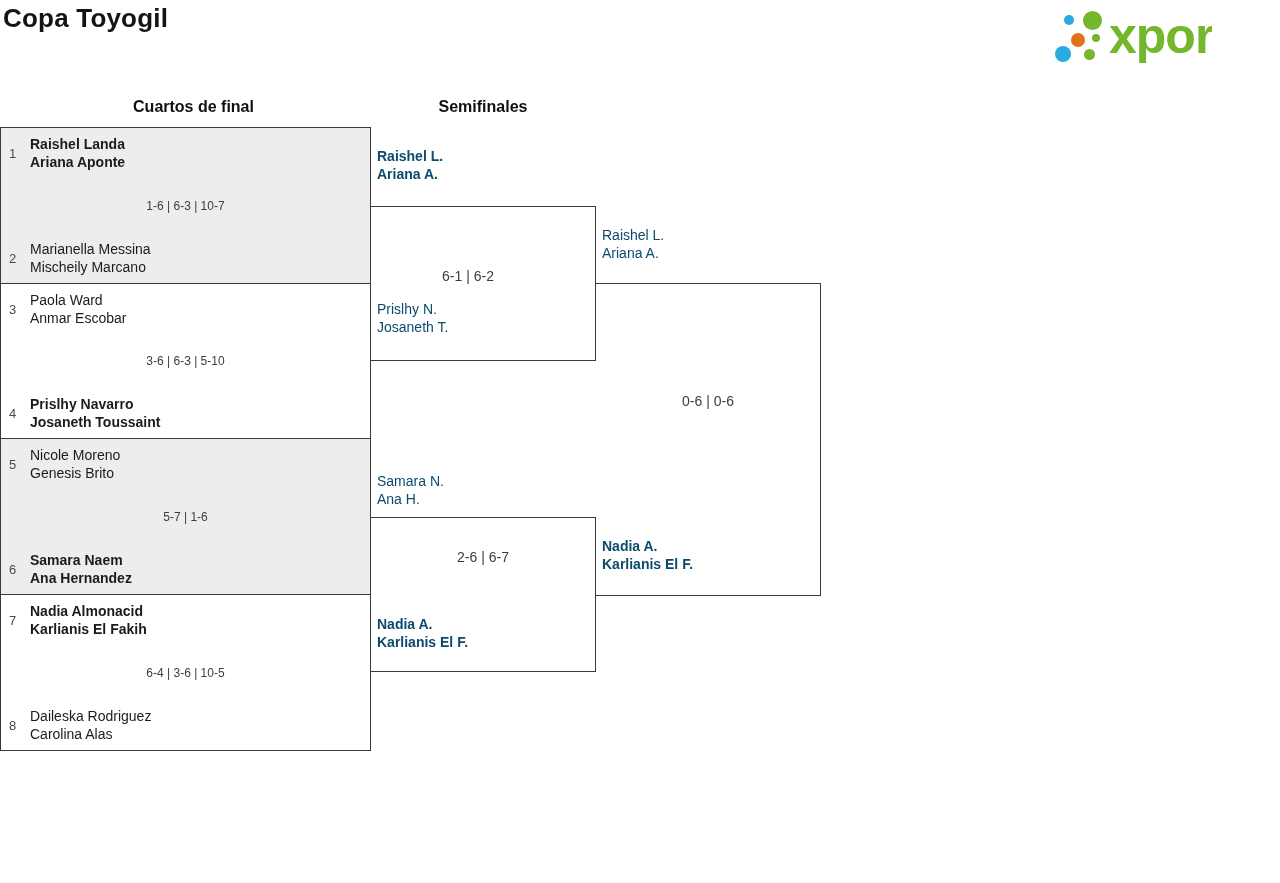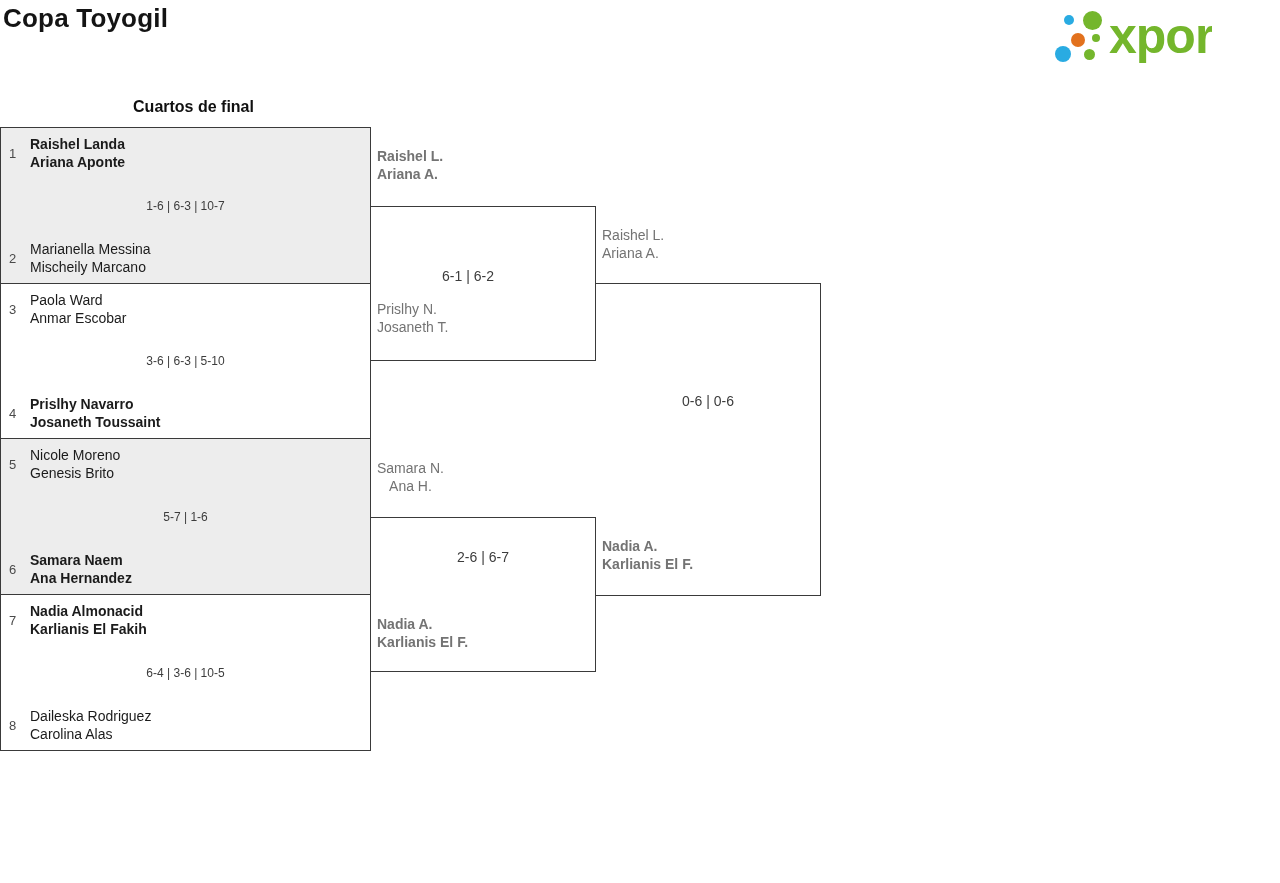--- a/index.html
+++ b/index.html
@@ -39,21 +39,21 @@
   .seed { flex: none; width: 13px; font-size: 13px; color: #4a4a4a; text-align: left; }
   .names { font-size: 14px; line-height: 18px; color: #1b1b1b; }
   .winner { font-weight: 700; }
   .center-score { position: absolute; left: 0; width: 100%; top: 50%; transform: translateY(-50%);
                   text-align: center; font-size: 12px; color: #3c3c3c; }
 
   
   .sf-box { position: absolute; left: 370px; width: 226px; height: 155px; border: 1px solid #3a3a3a; }
   .final-box { position: absolute; left: 595px; top: 283px; width: 226px; height: 313px;
                border: 1px solid #3a3a3a; border-left: none; }
-  .slot-label { position: absolute; font-size: 14px; line-height: 18px; color: #737373; }
+  .slot-label { position: absolute; font-size: 14px; line-height: 18px; color: #0c4a6e; }
   .float-score { position: absolute; text-align: center; font-size: 14px; color: #3c3c3c; width: 226px; }
 </style>
 </head>
 <body>
 
 <div class="stage">
 
   <div class="title-block">
     <div class="title-line">Copa Toyogil</div>
   </div>
@@ -62,20 +62,21 @@
     <span class="dot dot-blue-small"></span>
     <span class="dot dot-green-large"></span>
     <span class="dot dot-orange"></span>
     <span class="dot dot-blue-large"></span>
     <span class="dot dot-green-small"></span>
     <span class="dot dot-green-tiny"></span>
     <span class="wordmark">xporty</span>
   </div>
 
   <div class="round-label round-qf">Cuartos de final</div>
+  <div class="round-label round-sf">Semifinales</div>
 
   <div class="qf-box shaded" style="top:127px;height:157px;">
     <div class="team-row top">
       <span class="seed">1</span>
       <div class="names winner">
         <div>Raishel Landa</div>
         <div>Ariana Aponte</div>
       </div>
     </div>
     <div class="center-score">1-6 | 6-3 | 10-7</div>
@@ -147,21 +148,21 @@
     <div>Raishel L.</div>
     <div>Ariana A.</div>
   </div>
   <div class="float-score" style="left:355px;top:237px;margin-top:31px;">6-1 | 6-2</div>
   <div class="slot-label" style="left:377px;top:300px;">
     <div>Prislhy N.</div>
     <div>Josaneth T.</div>
   </div>
 
   <div class="sf-box" style="top:517px;"></div>
-  <div class="slot-label" style="left:377px;top:459px;text-align:center;">
+  <div class="slot-label" style="left:377px;top:472px;">
     <div>Samara N.</div>
     <div>Ana H.</div>
   </div>
   <div class="float-score" style="left:370px;top:549px;">2-6 | 6-7</div>
   <div class="slot-label winner" style="left:377px;top:615px;">
     <div>Nadia A.</div>
     <div>Karlianis El F.</div>
   </div>
 
   <div class="final-box"></div>

